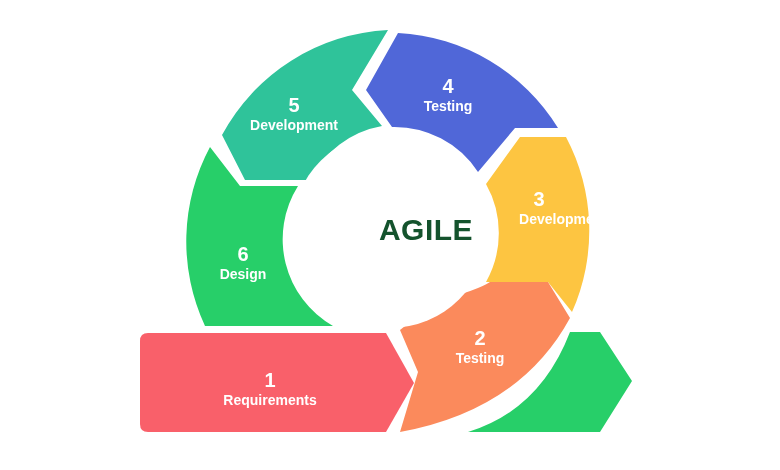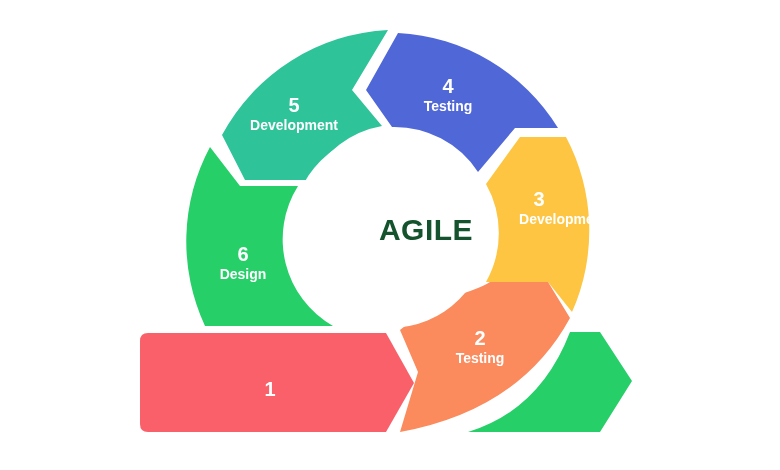--- a/index.html
+++ b/index.html
@@ -29,20 +29,21 @@
 
   <path d="M148,333 L386,333 L414,383 L386,432 L148,432 Q140,432 140,424 L140,341 Q140,333 148,333 Z" fill="#f9606a"></path>
 
   <circle cx="390" cy="230" r="98" fill="#ffffff"></circle>
 </svg>
 
 <div class="center">AGILE</div>
 
 <div class="lbl" style="left:270px;top:389px;">
   <span class="num">1</span>
+  <span class="name">Requirements</span>
 </div>
 <div class="lbl" style="left:480px;top:347px;">
   <span class="num">2</span>
   <span class="name">Testing</span>
 </div>
 <div class="lbl" style="left:539px;top:208px;">
   <span class="num">3</span>
   <span class="name" style="font-size:14px;padding-left:48px;">Development</span>
 </div>
 <div class="lbl" style="left:448px;top:95px;">

